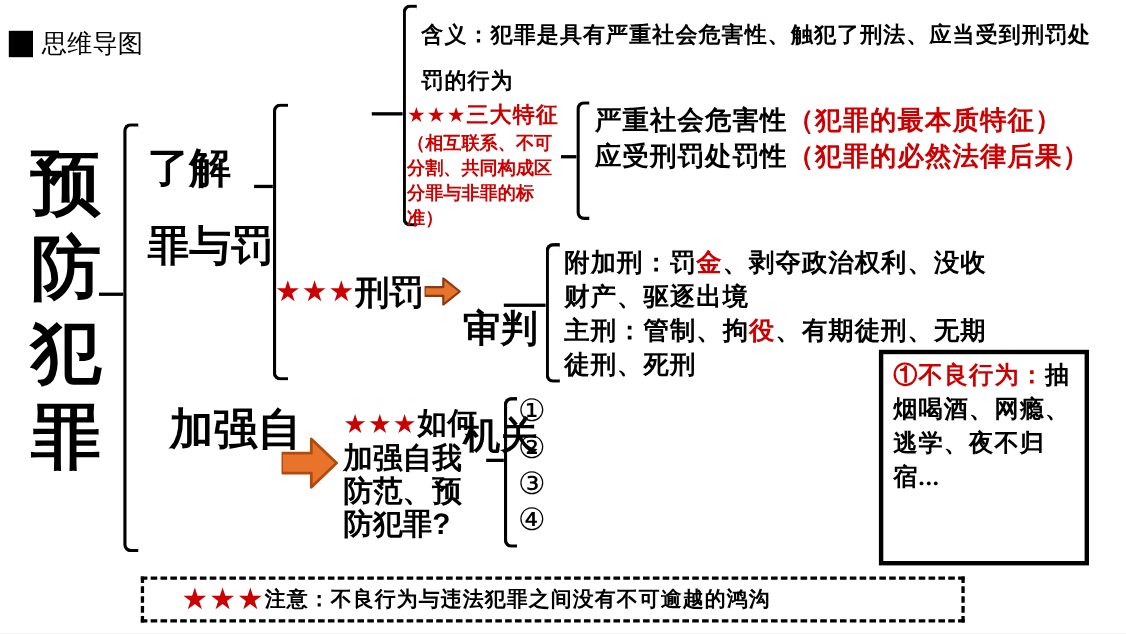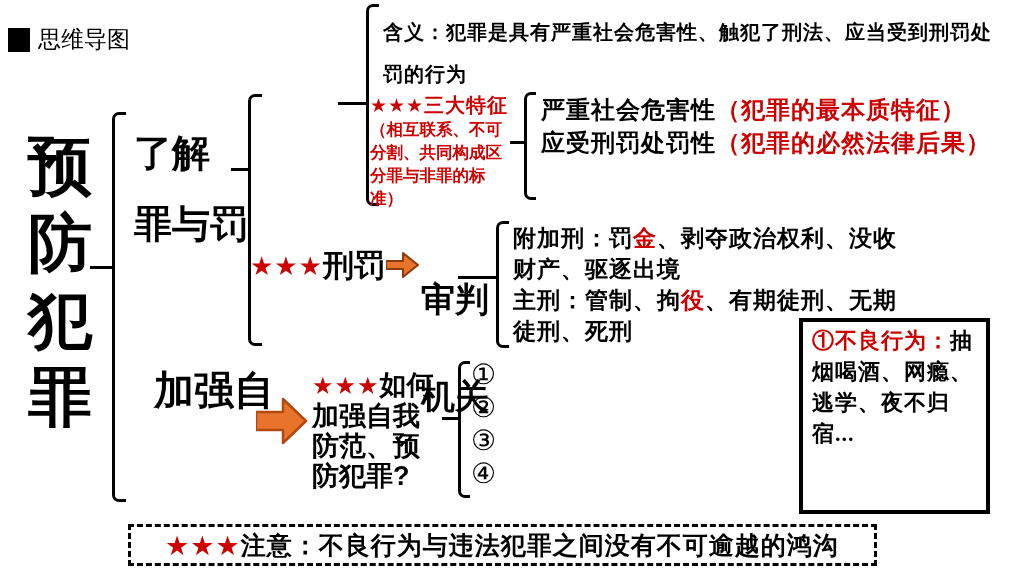--- a/index.html
+++ b/index.html
@@ -138,16 +138,16 @@
   </div>
 
   <div class="abs bbox kai" style="left:799px;top:318px;width:191px;height:196px;">
     <div>
       <span class="red">①不良行为：</span><span>抽烟喝酒、网瘾、逃学、夜不归宿...</span>
     </div>
   </div>
 
   <div class="abs notebox" style="left:128px;top:524px;width:749px;height:42px;">
     <span class="stars" style="font-size:27px;">★★★</span>
-      <span class="kai" style="font-size:25px;">注意：不良行为与违法犯罪之间没有不可逾越的鸿沟</span>
+      <span class="kai" style="font-size:19px;">注意：不良行为与违法犯罪之间没有不可逾越的鸿沟</span>
   </div>
 
 </div>
 
 </body></html>

